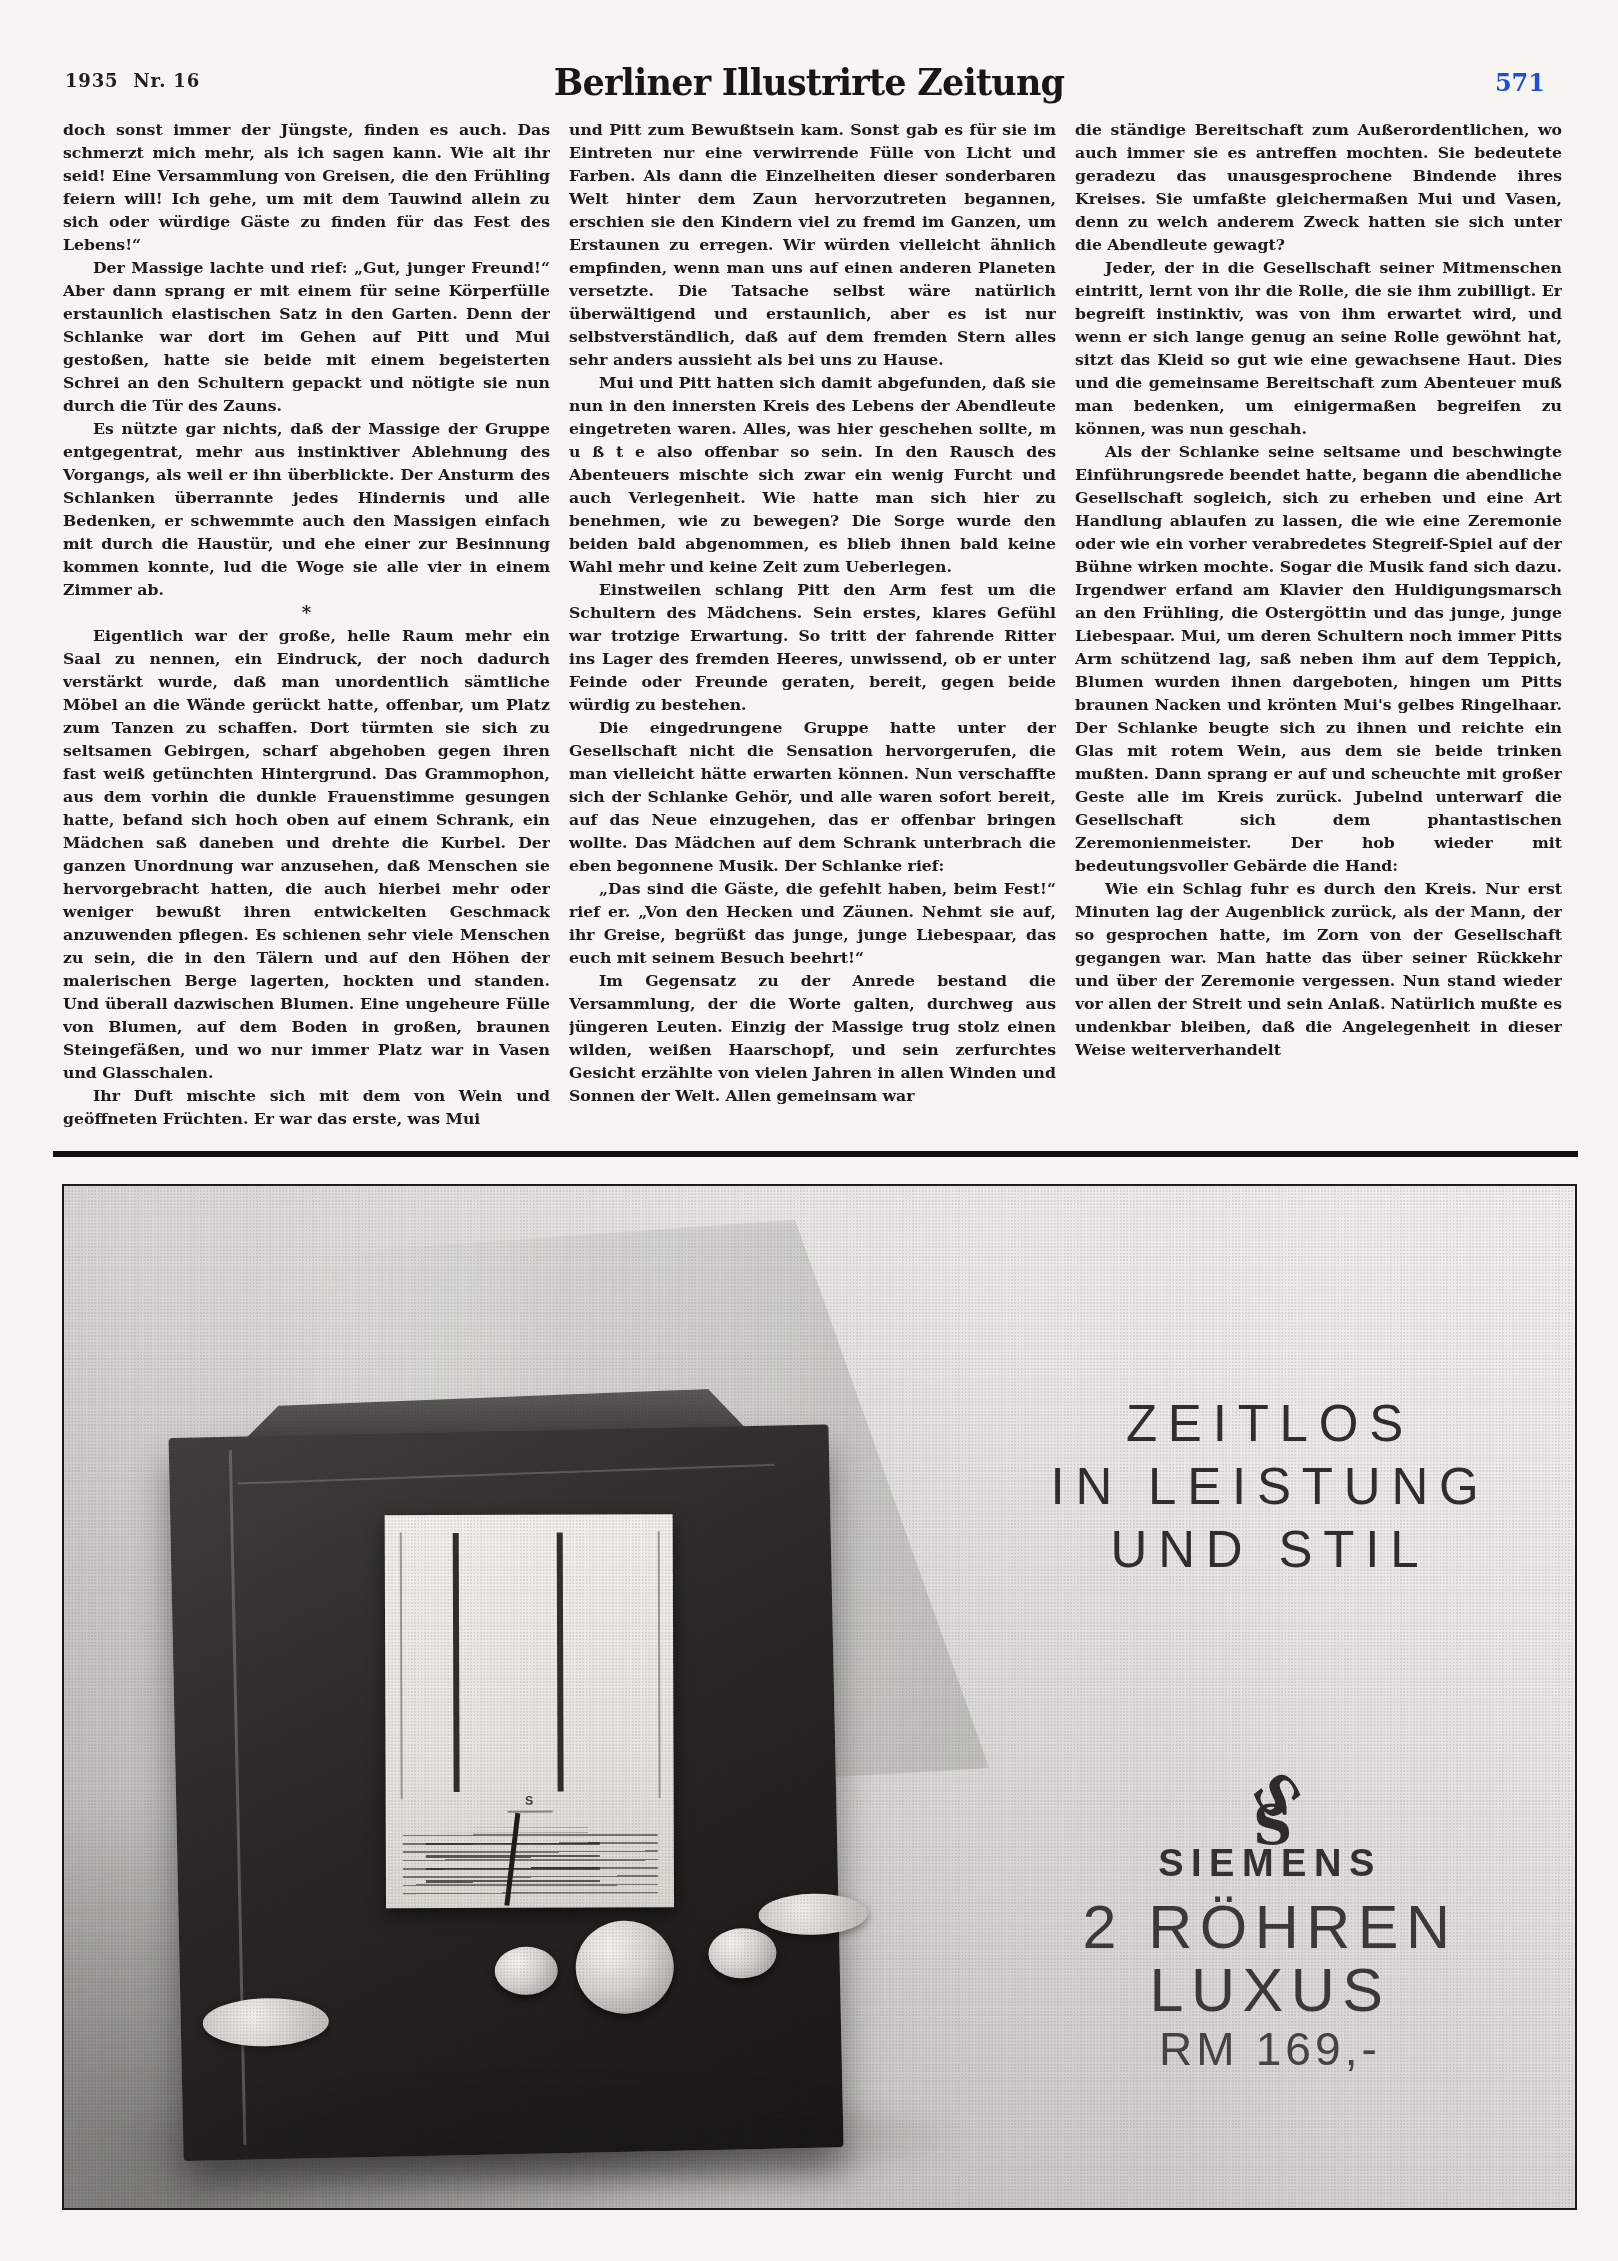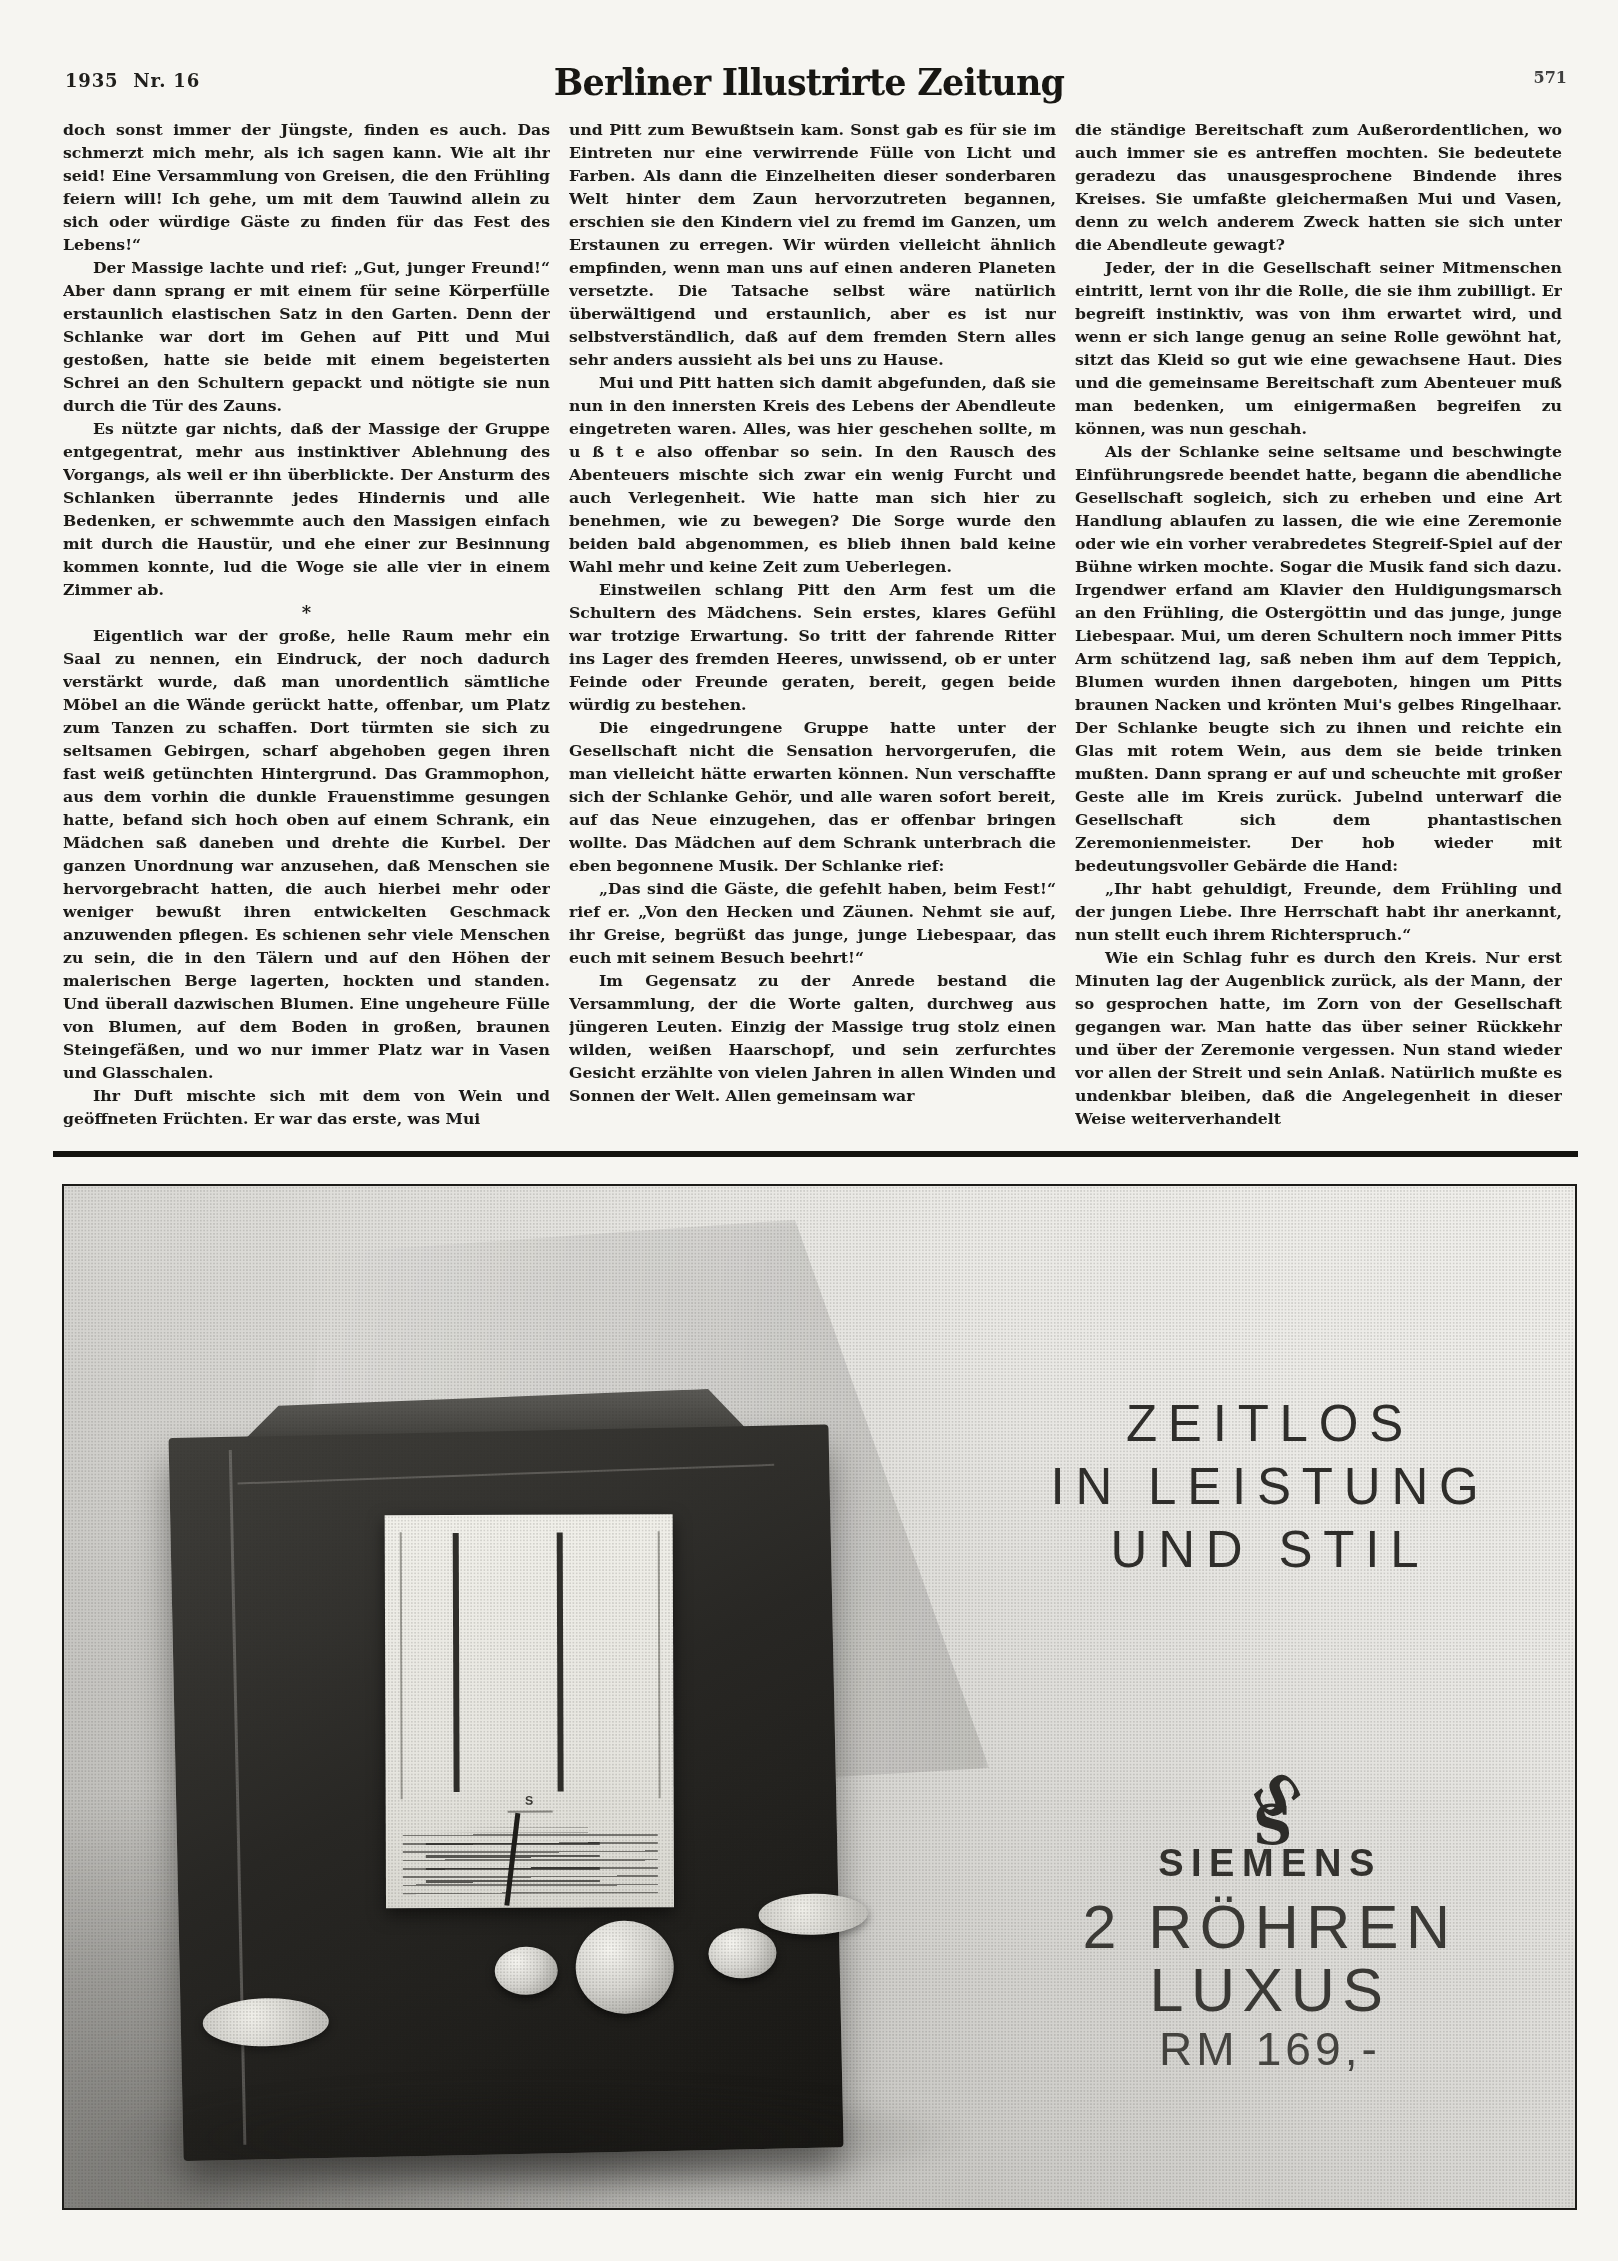--- a/index.html
+++ b/index.html
@@ -8,21 +8,21 @@
     width:1618px;height:2261px;
     background:#f6f5f1;
     font-family:"DejaVu Serif", serif;
     color:#1b1a17;
     overflow:hidden;
   }
   
   .hdr-issue{position:absolute;left:65px;top:70px;font-size:18px;font-weight:bold;letter-spacing:0.8px;color:#201f1c;white-space:nowrap;}
   .hdr-issue .num{margin-left:15px;}
   .hdr-masthead{position:absolute;left:0;right:0;top:61px;text-align:center;font-size:35px;font-weight:bold;color:#181713;letter-spacing:-0.8px;transform:scaleY(1.05);}
-  .hdr-page{position:absolute;right:51px;top:68px;font-size:16px;font-weight:bold;color:#404040;}
+  .hdr-page{position:absolute;right:73px;top:68px;font-size:24px;font-weight:bold;color:#1d4ed8;}
   
   .column{
     position:absolute;top:118px;width:487px;height:1011px;
     font-size:15.7px;line-height:23px;font-weight:bold;
     text-align:justify;color:#1c1b18;overflow:hidden;
   }
   #col1{left:63px}#col2{left:569px}#col3{left:1075px}
   .para{margin:0;text-indent:30px;}
   .para.no-indent{text-indent:0;}
   .separator{margin:0;text-align:center;font-size:18px;line-height:23px;text-indent:0;}
@@ -114,21 +114,20 @@
   <p class="para">Einstweilen schlang Pitt den Arm fest um die Schultern des Mädchens. Sein erstes, klares Gefühl war trotzige Erwartung. So tritt der fahrende Ritter ins Lager des fremden Heeres, unwissend, ob er unter Feinde oder Freunde geraten, bereit, gegen beide würdig zu bestehen.</p>
   <p class="para">Die eingedrungene Gruppe hatte unter der Gesellschaft nicht die Sensation hervorgerufen, die man vielleicht hätte erwarten können. Nun verschaffte sich der Schlanke Gehör, und alle waren sofort bereit, auf das Neue einzugehen, das er offenbar bringen wollte. Das Mädchen auf dem Schrank unterbrach die eben begonnene Musik. Der Schlanke rief:</p>
   <p class="para">„Das sind die Gäste, die gefehlt haben, beim Fest!“ rief er. „Von den Hecken und Zäunen. Nehmt sie auf, ihr Greise, begrüßt das junge, junge Liebespaar, das euch mit seinem Besuch beehrt!“</p>
   <p class="para">Im Gegensatz zu der Anrede bestand die Versammlung, der die Worte galten, durchweg aus jüngeren Leuten. Einzig der Massige trug stolz einen wilden, weißen Haarschopf, und sein zerfurchtes Gesicht erzählte von vielen Jahren in allen Winden und Sonnen der Welt. Allen gemeinsam war</p>
 </div>
 
 <div class="column" id="col3">
   <p class="para no-indent">die ständige Bereitschaft zum Außerordentlichen, wo auch immer sie es antreffen mochten. Sie bedeutete geradezu das unausgesprochene Bindende ihres Kreises. Sie umfaßte gleichermaßen Mui und Vasen, denn zu welch anderem Zweck hatten sie sich unter die Abendleute gewagt?</p>
   <p class="para">Jeder, der in die Gesellschaft seiner Mitmenschen eintritt, lernt von ihr die Rolle, die sie ihm zubilligt. Er begreift instinktiv, was von ihm erwartet wird, und wenn er sich lange genug an seine Rolle gewöhnt hat, sitzt das Kleid so gut wie eine gewachsene Haut. Dies und die gemeinsame Bereitschaft zum Abenteuer muß man bedenken, um einigermaßen begreifen zu können, was nun geschah.</p>
   <p class="para">Als der Schlanke seine seltsame und beschwingte Einführungsrede beendet hatte, begann die abendliche Gesellschaft sogleich, sich zu erheben und eine Art Handlung ablaufen zu lassen, die wie eine Zeremonie oder wie ein vorher verabredetes Stegreif-Spiel auf der Bühne wirken mochte. Sogar die Musik fand sich dazu. Irgendwer erfand am Klavier den Huldigungsmarsch an den Frühling, die Ostergöttin und das junge, junge Liebespaar. Mui, um deren Schultern noch immer Pitts Arm schützend lag, saß neben ihm auf dem Teppich, Blumen wurden ihnen dargeboten, hingen um Pitts braunen Nacken und krönten Mui's gelbes Ringelhaar. Der Schlanke beugte sich zu ihnen und reichte ein Glas mit rotem Wein, aus dem sie beide trinken mußten. Dann sprang er auf und scheuchte mit großer Geste alle im Kreis zurück. Jubelnd unterwarf die Gesellschaft sich dem phantastischen Zeremonienmeister. Der hob wieder mit bedeutungsvoller Gebärde die Hand:</p>
-  <p class="para">„Ihr habt gehuldigt, Freunde, dem Frühling und der jungen Liebe. Ihre Herrschaft habt ihr anerkannt, nun stellt euch ihrem Richterspruch.“</p>
   <p class="para">Wie ein Schlag fuhr es durch den Kreis. Nur erst Minuten lag der Augenblick zurück, als der Mann, der so gesprochen hatte, im Zorn von der Gesellschaft gegangen war. Man hatte das über seiner Rückkehr und über der Zeremonie vergessen. Nun stand wieder vor allen der Streit und sein Anlaß. Natürlich mußte es undenkbar bleiben, daß die Angelegenheit in dieser Weise weiterverhandelt</p>
 </div>
 
 <div class="rule"></div>
 
 <div class="ad">
   <div class="ad-corner-dark"></div>
   <div class="ad-backdrop"></div>
 
   <div class="radio">

